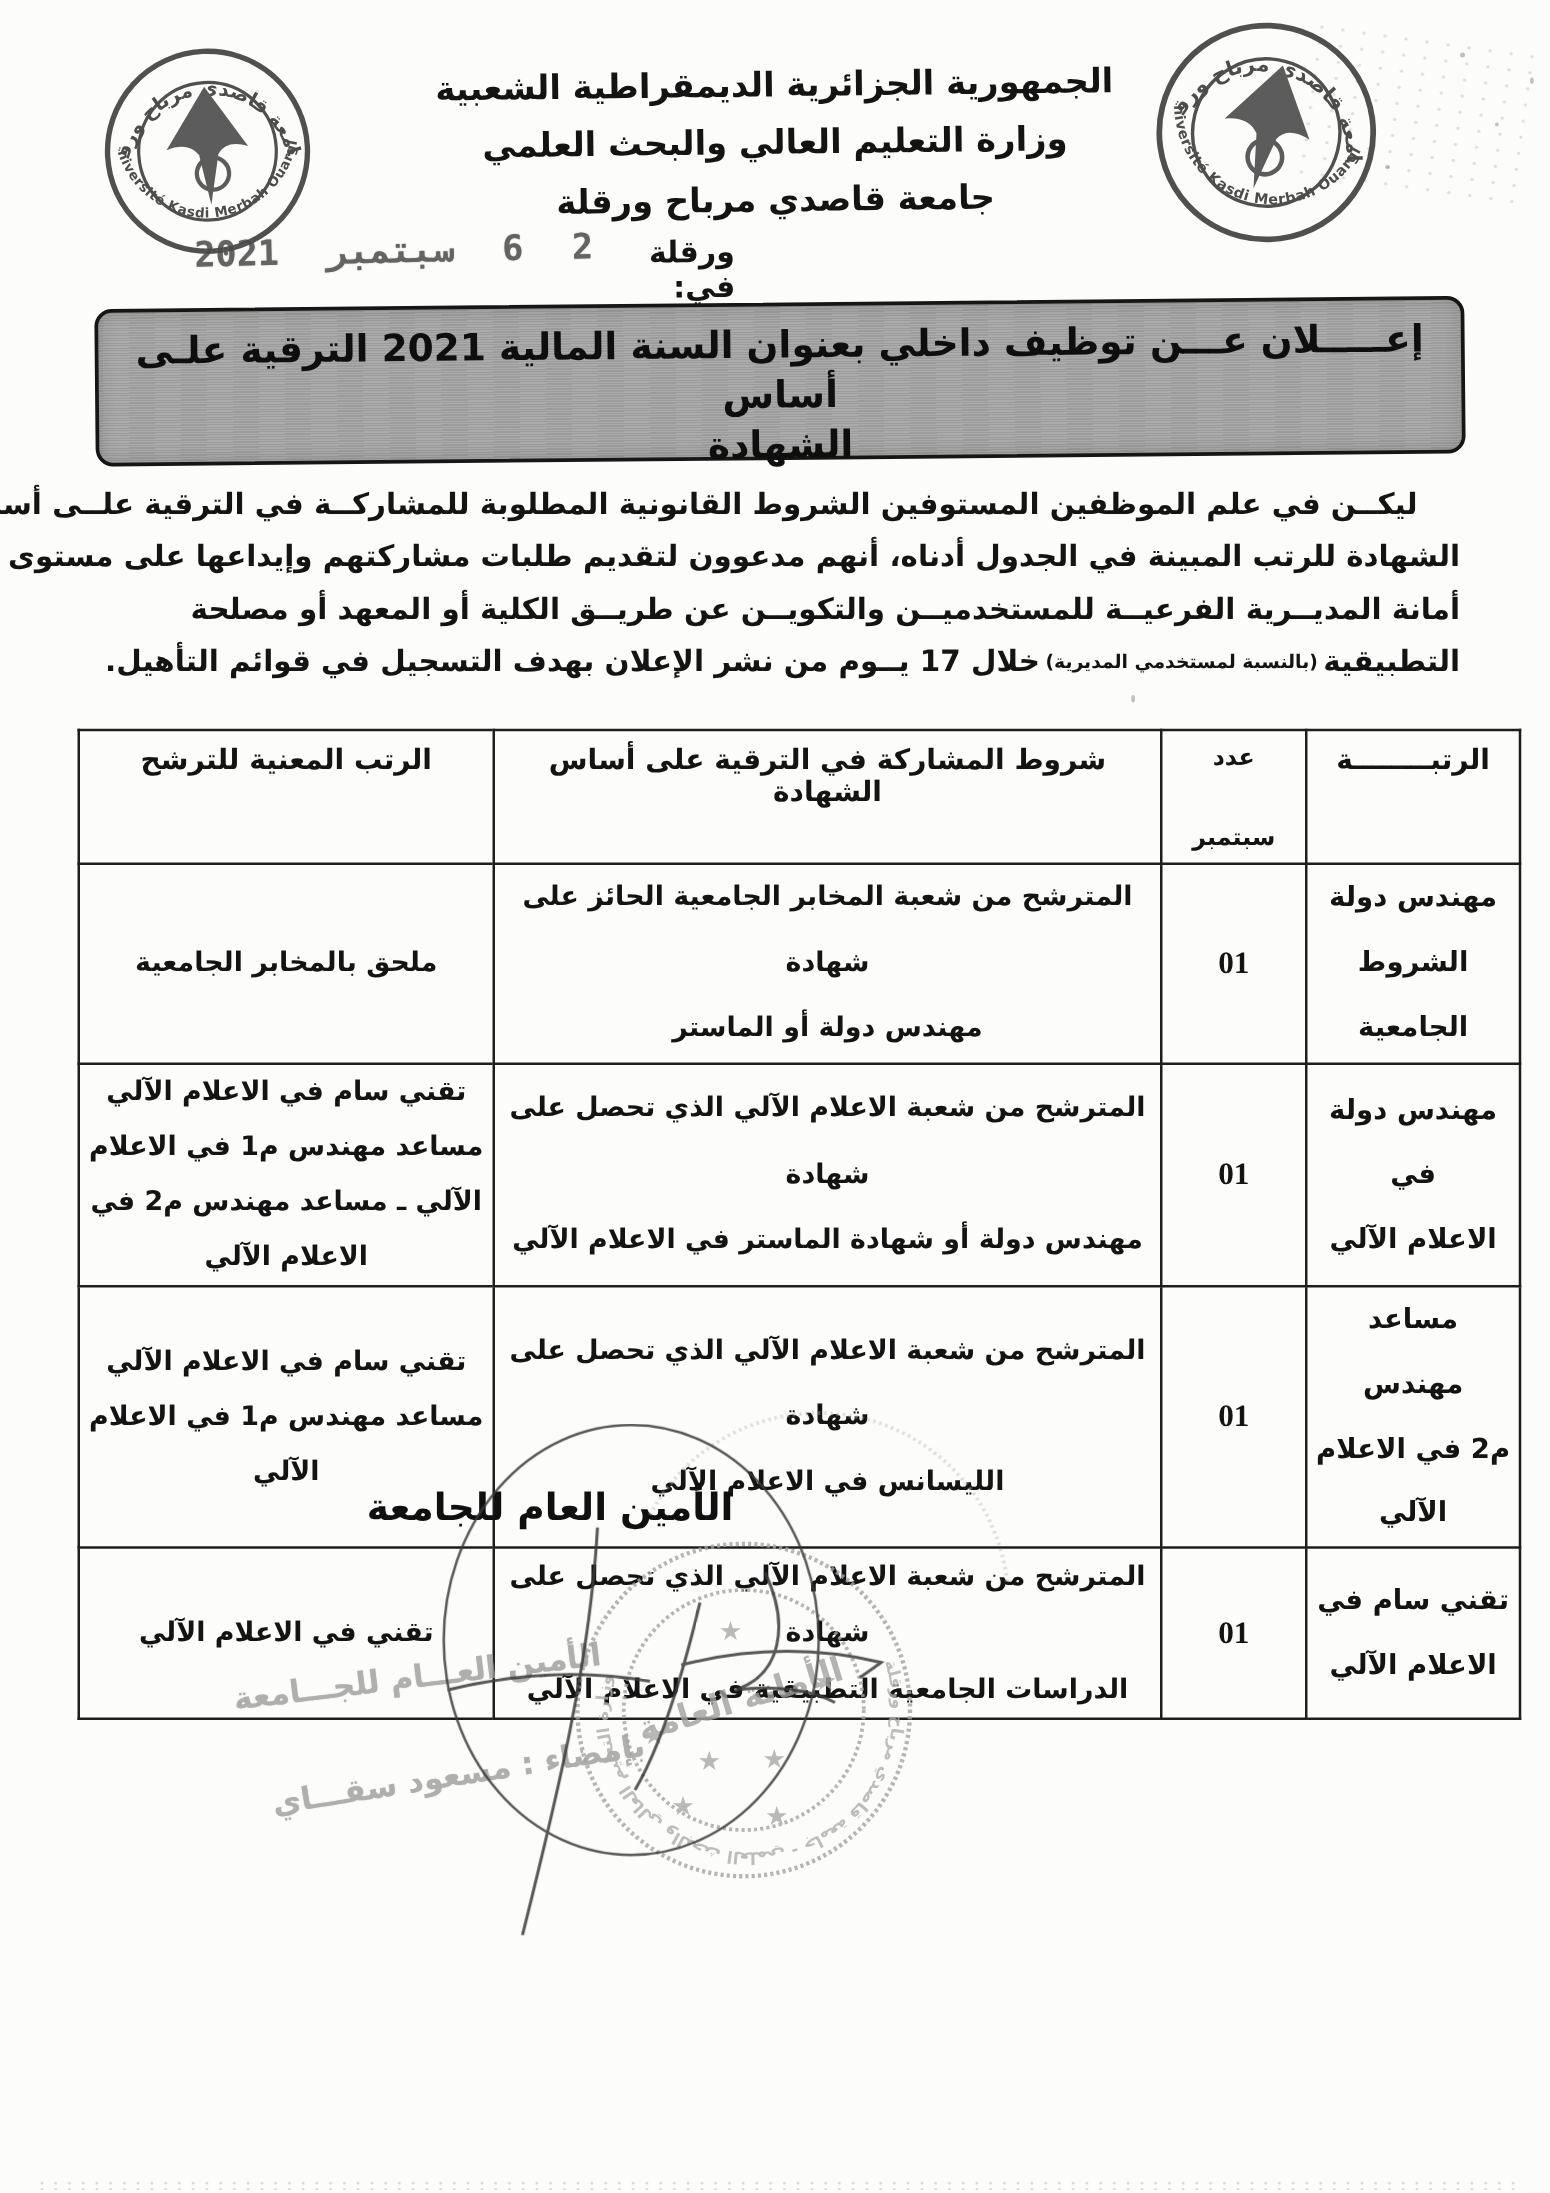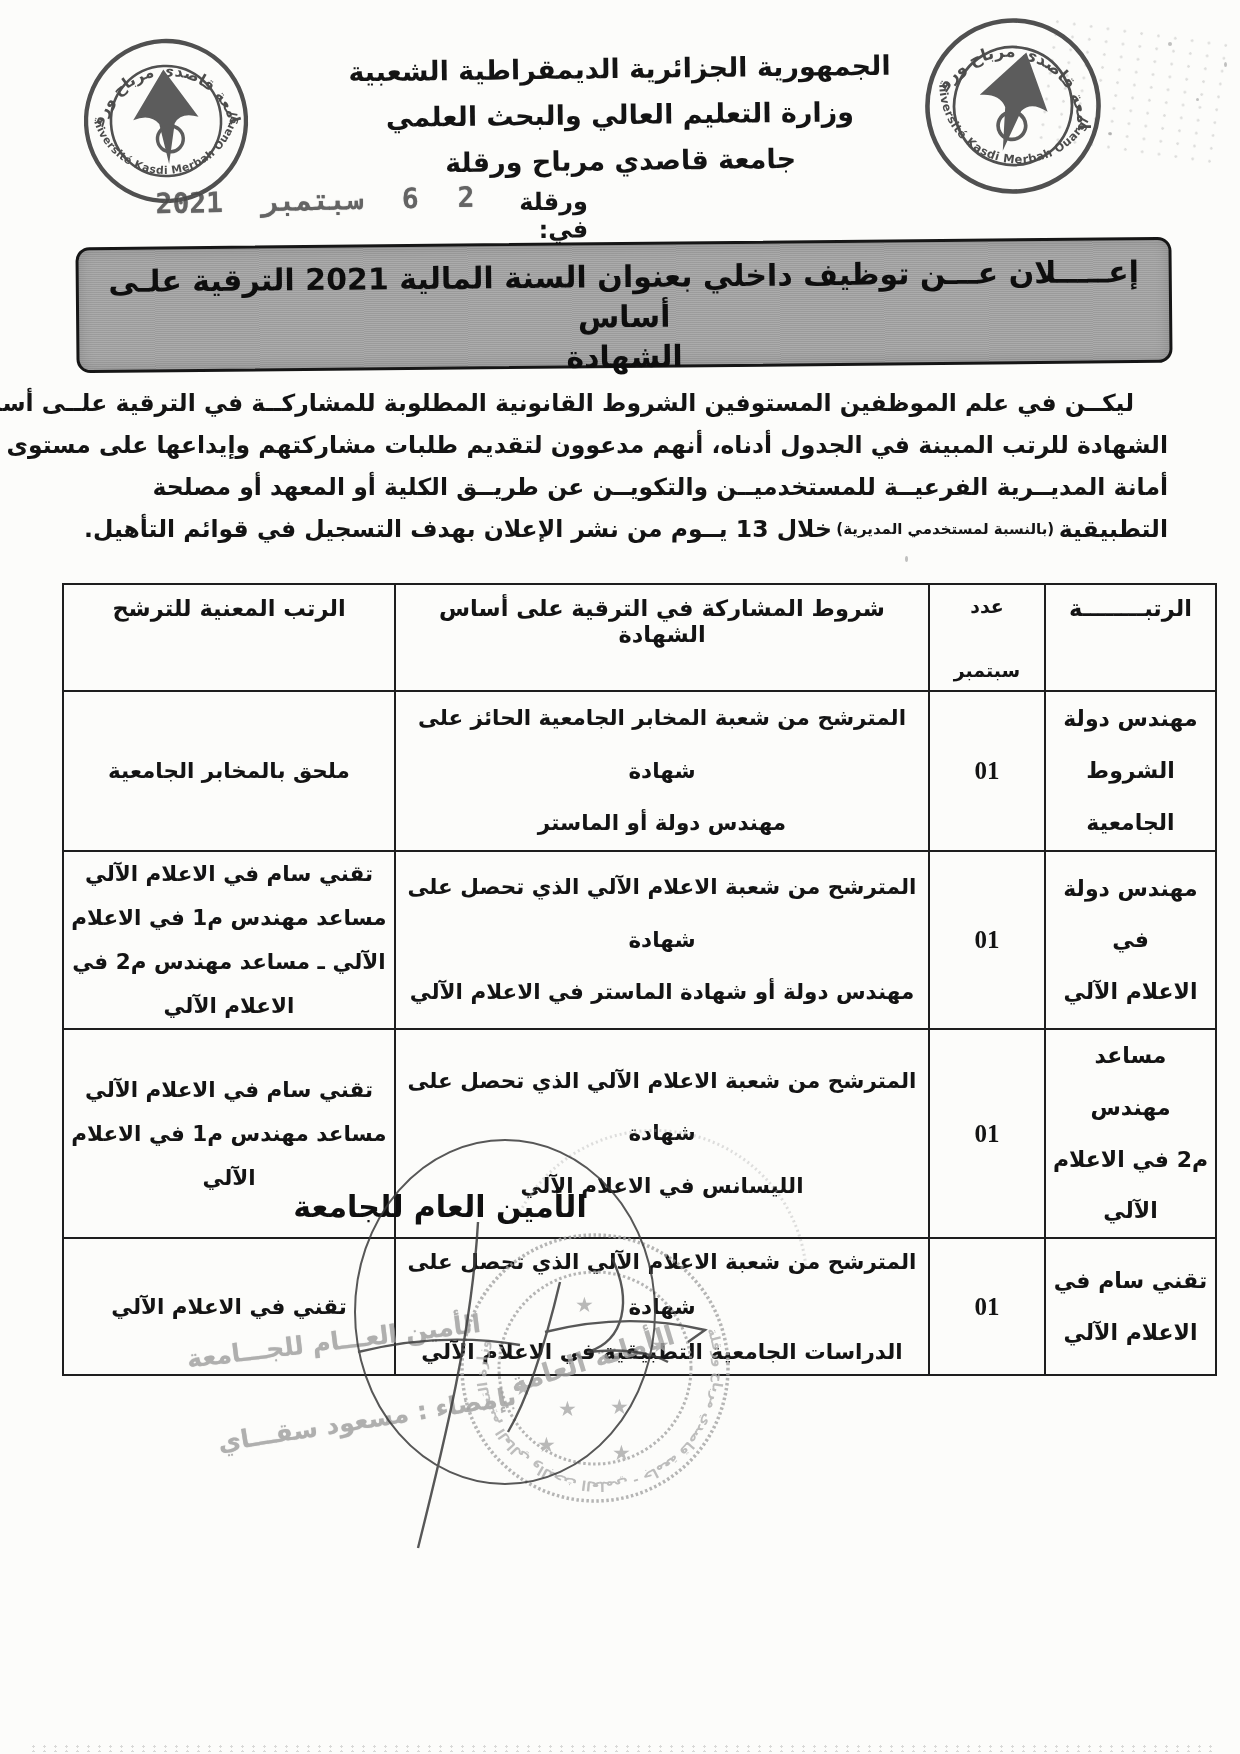--- a/index.html
+++ b/index.html
@@ -144,21 +144,21 @@
     <div class="l2">الشهادة</div>
   </div>
 
   <div id="intro">
     <div class="line indent">ليكــن في علم الموظفين المستوفين الشروط القانونية المطلوبة للمشاركــة في الترقية علــى أساس</div>
     <div class="line">الشهادة للرتب المبينة في الجدول أدناه، أنهم مدعوون لتقديم طلبات مشاركتهم وإيداعها على مستوى</div>
     <div class="line">أمانة المديــرية الفرعيــة للمستخدميــن والتكويــن عن طريــق الكلية أو المعهد أو مصلحة</div>
     <div class="line">
       <span>التطبيقية</span>
       <span class="paren">(بالنسبة لمستخدمي المديرية)</span>
-      <span>خلال 13 يــوم من نشر الإعلان بهدف التسجيل في قوائم التأهيل.</span>
+      <span>خلال 17 يــوم من نشر الإعلان بهدف التسجيل في قوائم التأهيل.</span>
     </div>
   </div>
 
   <table id="jobs-table">
     <colgroup>
       <col style="width:171px">
         <col style="width:116px">
         <col style="width:534px">
         <col style="width:332px">
     </colgroup>

